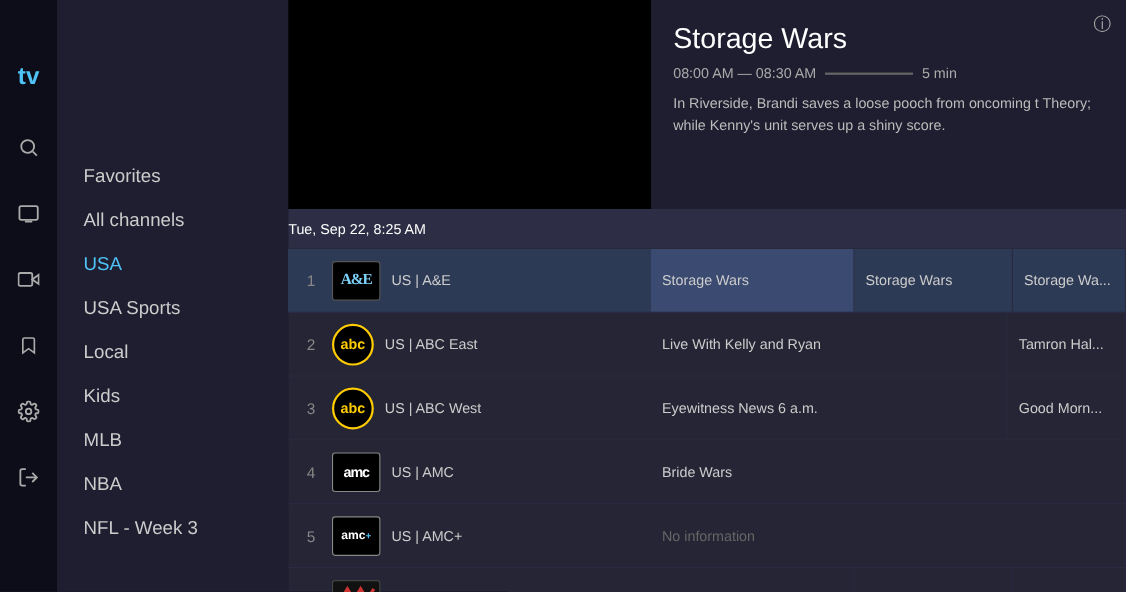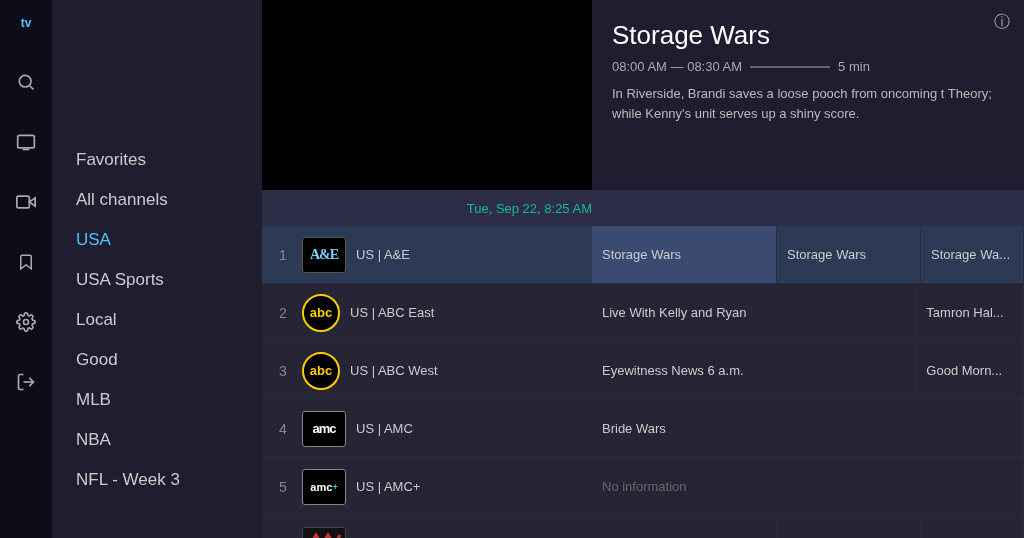--- a/index.html
+++ b/index.html
@@ -21,22 +21,23 @@
       flex-direction: column;
       align-items: center;
       padding-top: 16px;
       gap: 28px;
       flex-shrink: 0;
     }
 
     .tv-logo {
       color: #4fc3f7;
       font-weight: bold;
-      font-size: 12px;
+      font-size: 22px;
       margin-bottom: 8px;
+      margin-top: 40px;
     }
 
     .sidebar-icon {
       color: #aaaaaa;
       font-size: 18px;
       cursor: pointer;
       display: flex;
       align-items: center;
       justify-content: center;
       width: 32px;
@@ -146,25 +147,23 @@
     .time-header {
       display: flex;
       height: 36px;
       background: #2d2d45;
       align-items: center;
       flex-shrink: 0;
     }
 
     .time-header-date {
       width: 330px;
-      padding-left: 16px;
-      font-size: 13px;
-      color: #14b8a6;
-      flex-shrink: 0;
-      text-align: right;
+      font-size: 13px;
+      color: #ffffff;
+      flex-shrink: 0;
     }
 
     .time-slots {
       flex: 1;
       display: flex;
     }
 
     .time-slot {
       flex: 1;
       text-align: center;
@@ -306,21 +305,21 @@
     </svg>
   </div>
 </div>
 
 <div class="nav-menu">
   <div class="nav-item">Favorites</div>
   <div class="nav-item">All channels</div>
   <div class="nav-item active">USA</div>
   <div class="nav-item">USA Sports</div>
   <div class="nav-item">Local</div>
-  <div class="nav-item">Good</div>
+  <div class="nav-item">Kids</div>
   <div class="nav-item">MLB</div>
   <div class="nav-item">NBA</div>
   <div class="nav-item">NFL - Week 3</div>
 </div>
 
 <div class="main-content">
 
   <div class="top-section">
     <div class="video-preview"></div>
     <div class="show-info">

